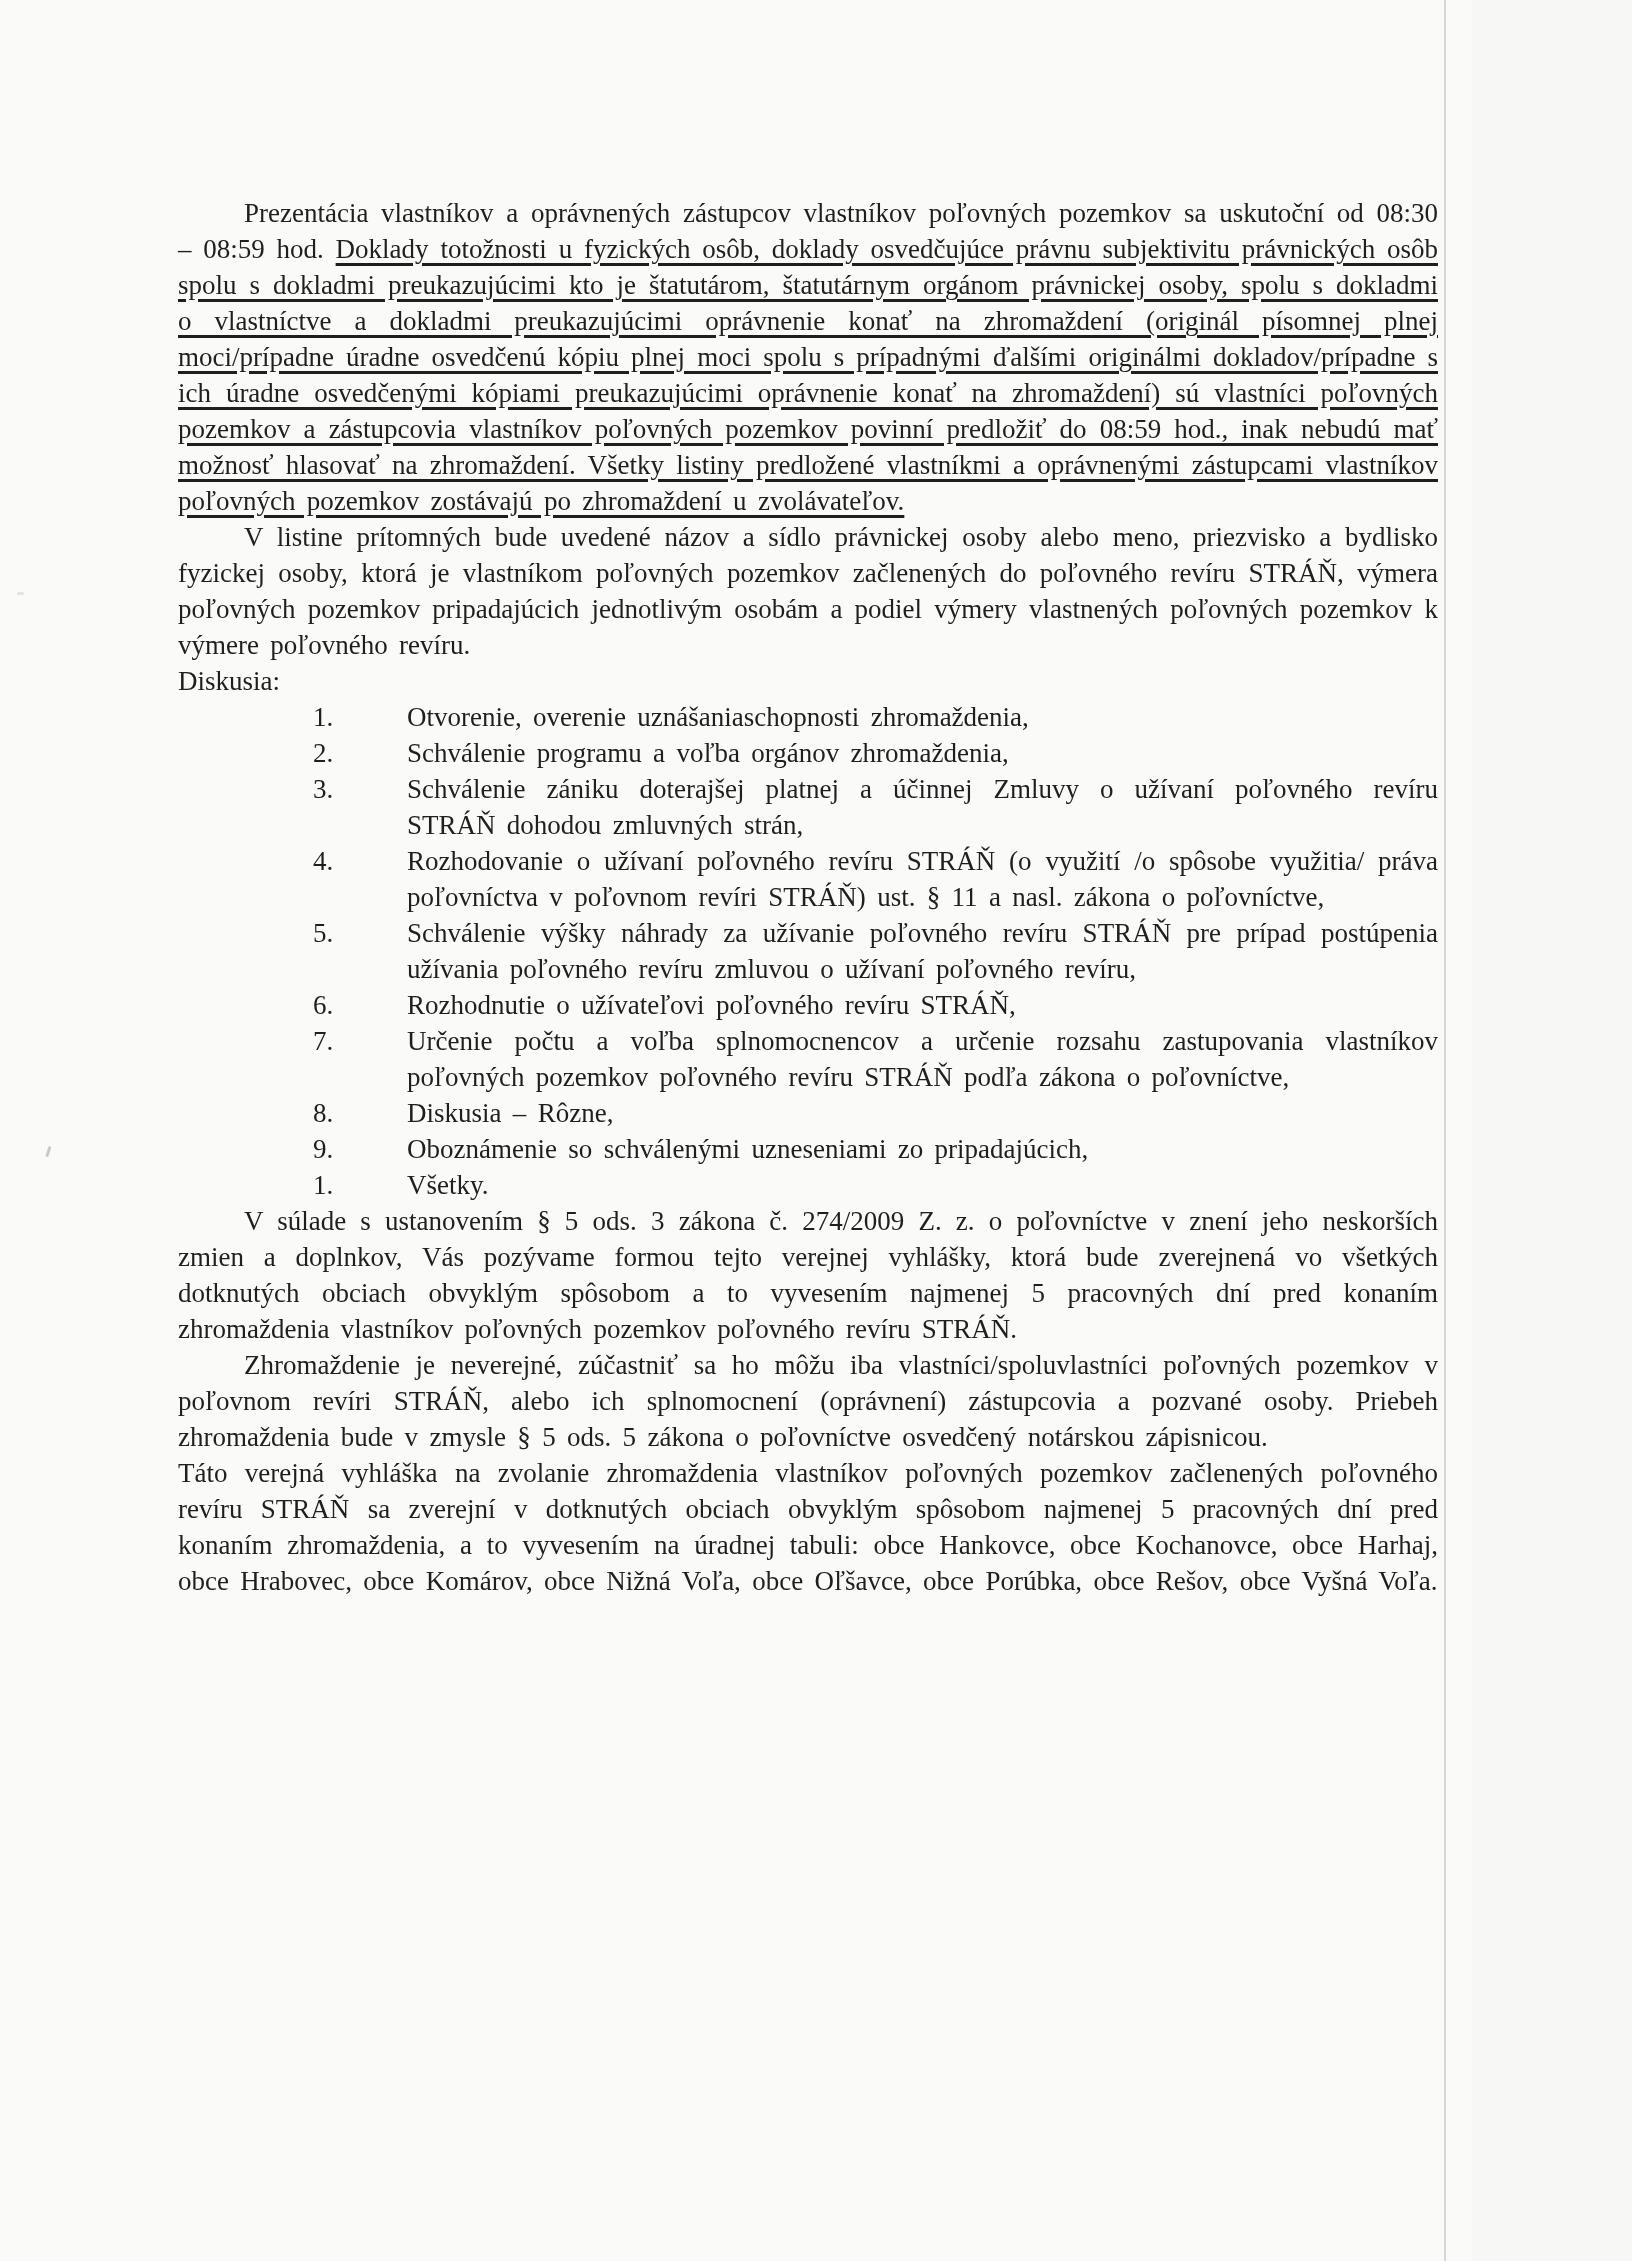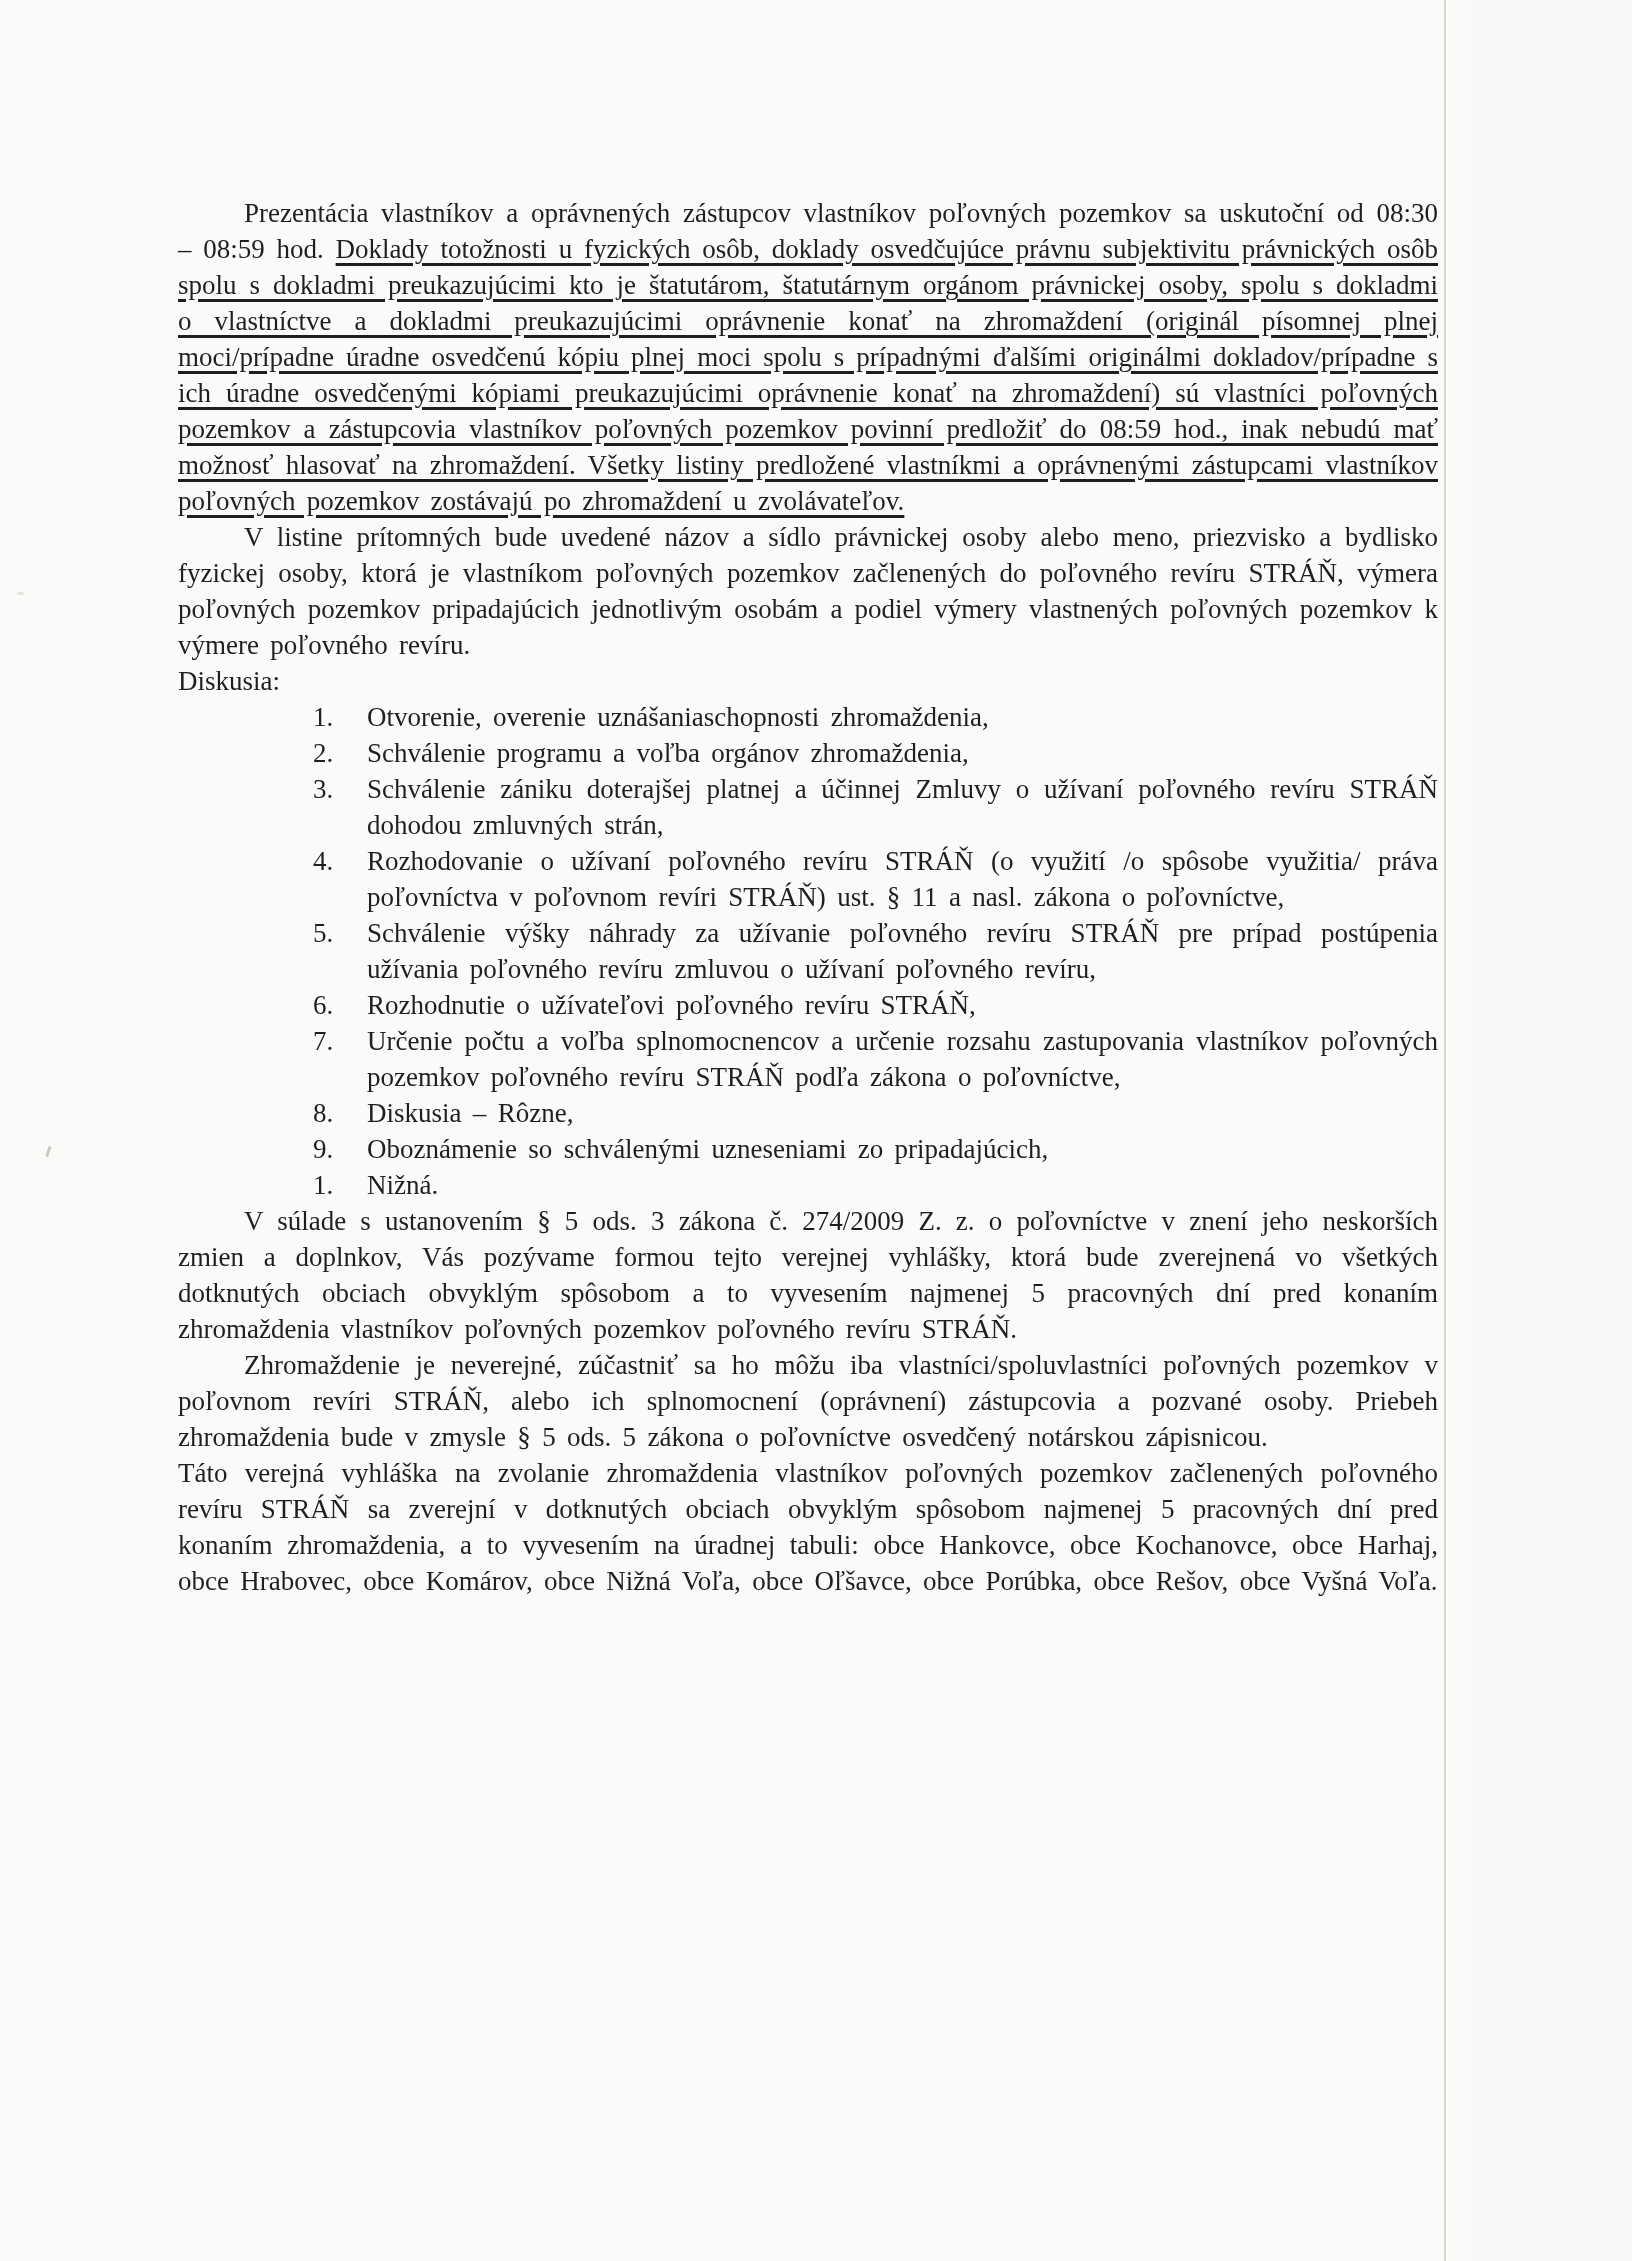--- a/index.html
+++ b/index.html
@@ -31,21 +31,21 @@
   .u {
     text-decoration: underline;
     text-decoration-thickness: 2.6px;
     text-underline-offset: 5.3px;
   }
   .p2 { margin-top: 34px; }
   .program-label { margin-top: 51px; }
   .program-list { margin-top: 0; padding-left: 135px; }
   .prog-item { display: flex; }
   .prog-num { flex: 0 0 54px; }
-  .prog-text { flex: 1; text-align: justify; }
+  .prog-text { flex: 1; text-align: justify; margin-left: 40px; }
   .p3 { margin-top: 70px; }
   .p4 { margin-top: 17px; }
   .p5 { margin-top: 0; }
 
   
   .scan-edge-line {
     position: absolute;
     right: 26px;
     top: 0;
     width: 2px;
@@ -127,21 +127,21 @@
       <div class="prog-item">
         <span class="prog-num">8.</span>
         <span class="prog-text">Diskusia – Rôzne,</span>
       </div>
       <div class="prog-item">
         <span class="prog-num">9.</span>
         <span class="prog-text">Oboznámenie so schválenými uzneseniami zo pripadajúcich,</span>
       </div>
       <div class="prog-item">
         <span class="prog-num">1.</span>
-        <span class="prog-text">Nižná.</span>
+        <span class="prog-text">Všetky.</span>
       </div>
     </div>
 
     <p class="indent p3">V súlade s ustanovením § 5 ods. 3 zákona č. 274/2009 Z. z. o poľovníctve v znení jeho neskorších zmien a doplnkov, Vás pozývame formou tejto verejnej vyhlášky, ktorá bude zverejnená vo všetkých dotknutých obciach obvyklým spôsobom a to vyvesením najmenej 5 pracovných dní pred konaním zhromaždenia vlastníkov poľovných pozemkov poľovného revíru STRÁŇ.</p>
 
     <p class="indent p4">Zhromaždenie je neverejné, zúčastniť sa ho môžu iba vlastníci/spoluvlastníci poľovných pozemkov v poľovnom revíri STRÁŇ, alebo ich splnomocnení (oprávnení) zástupcovia a pozvané osoby. Priebeh zhromaždenia bude v zmysle § 5 ods. 5 zákona o poľovníctve osvedčený notárskou zápisnicou.</p>
 
     <p class="p5">Táto verejná vyhláška na zvolanie zhromaždenia vlastníkov poľovných pozemkov začlenených poľovného revíru STRÁŇ sa zverejní v dotknutých obciach obvyklým spôsobom najmenej 5 pracovných dní pred konaním zhromaždenia, a to vyvesením na úradnej tabuli: obce Hankovce, obce Kochanovce, obce Harhaj, obce Hrabovec, obce Komárov, obce Nižná Voľa, obce Oľšavce, obce Porúbka, obce Rešov, obce Vyšná Voľa.</p>
 
   </div>

